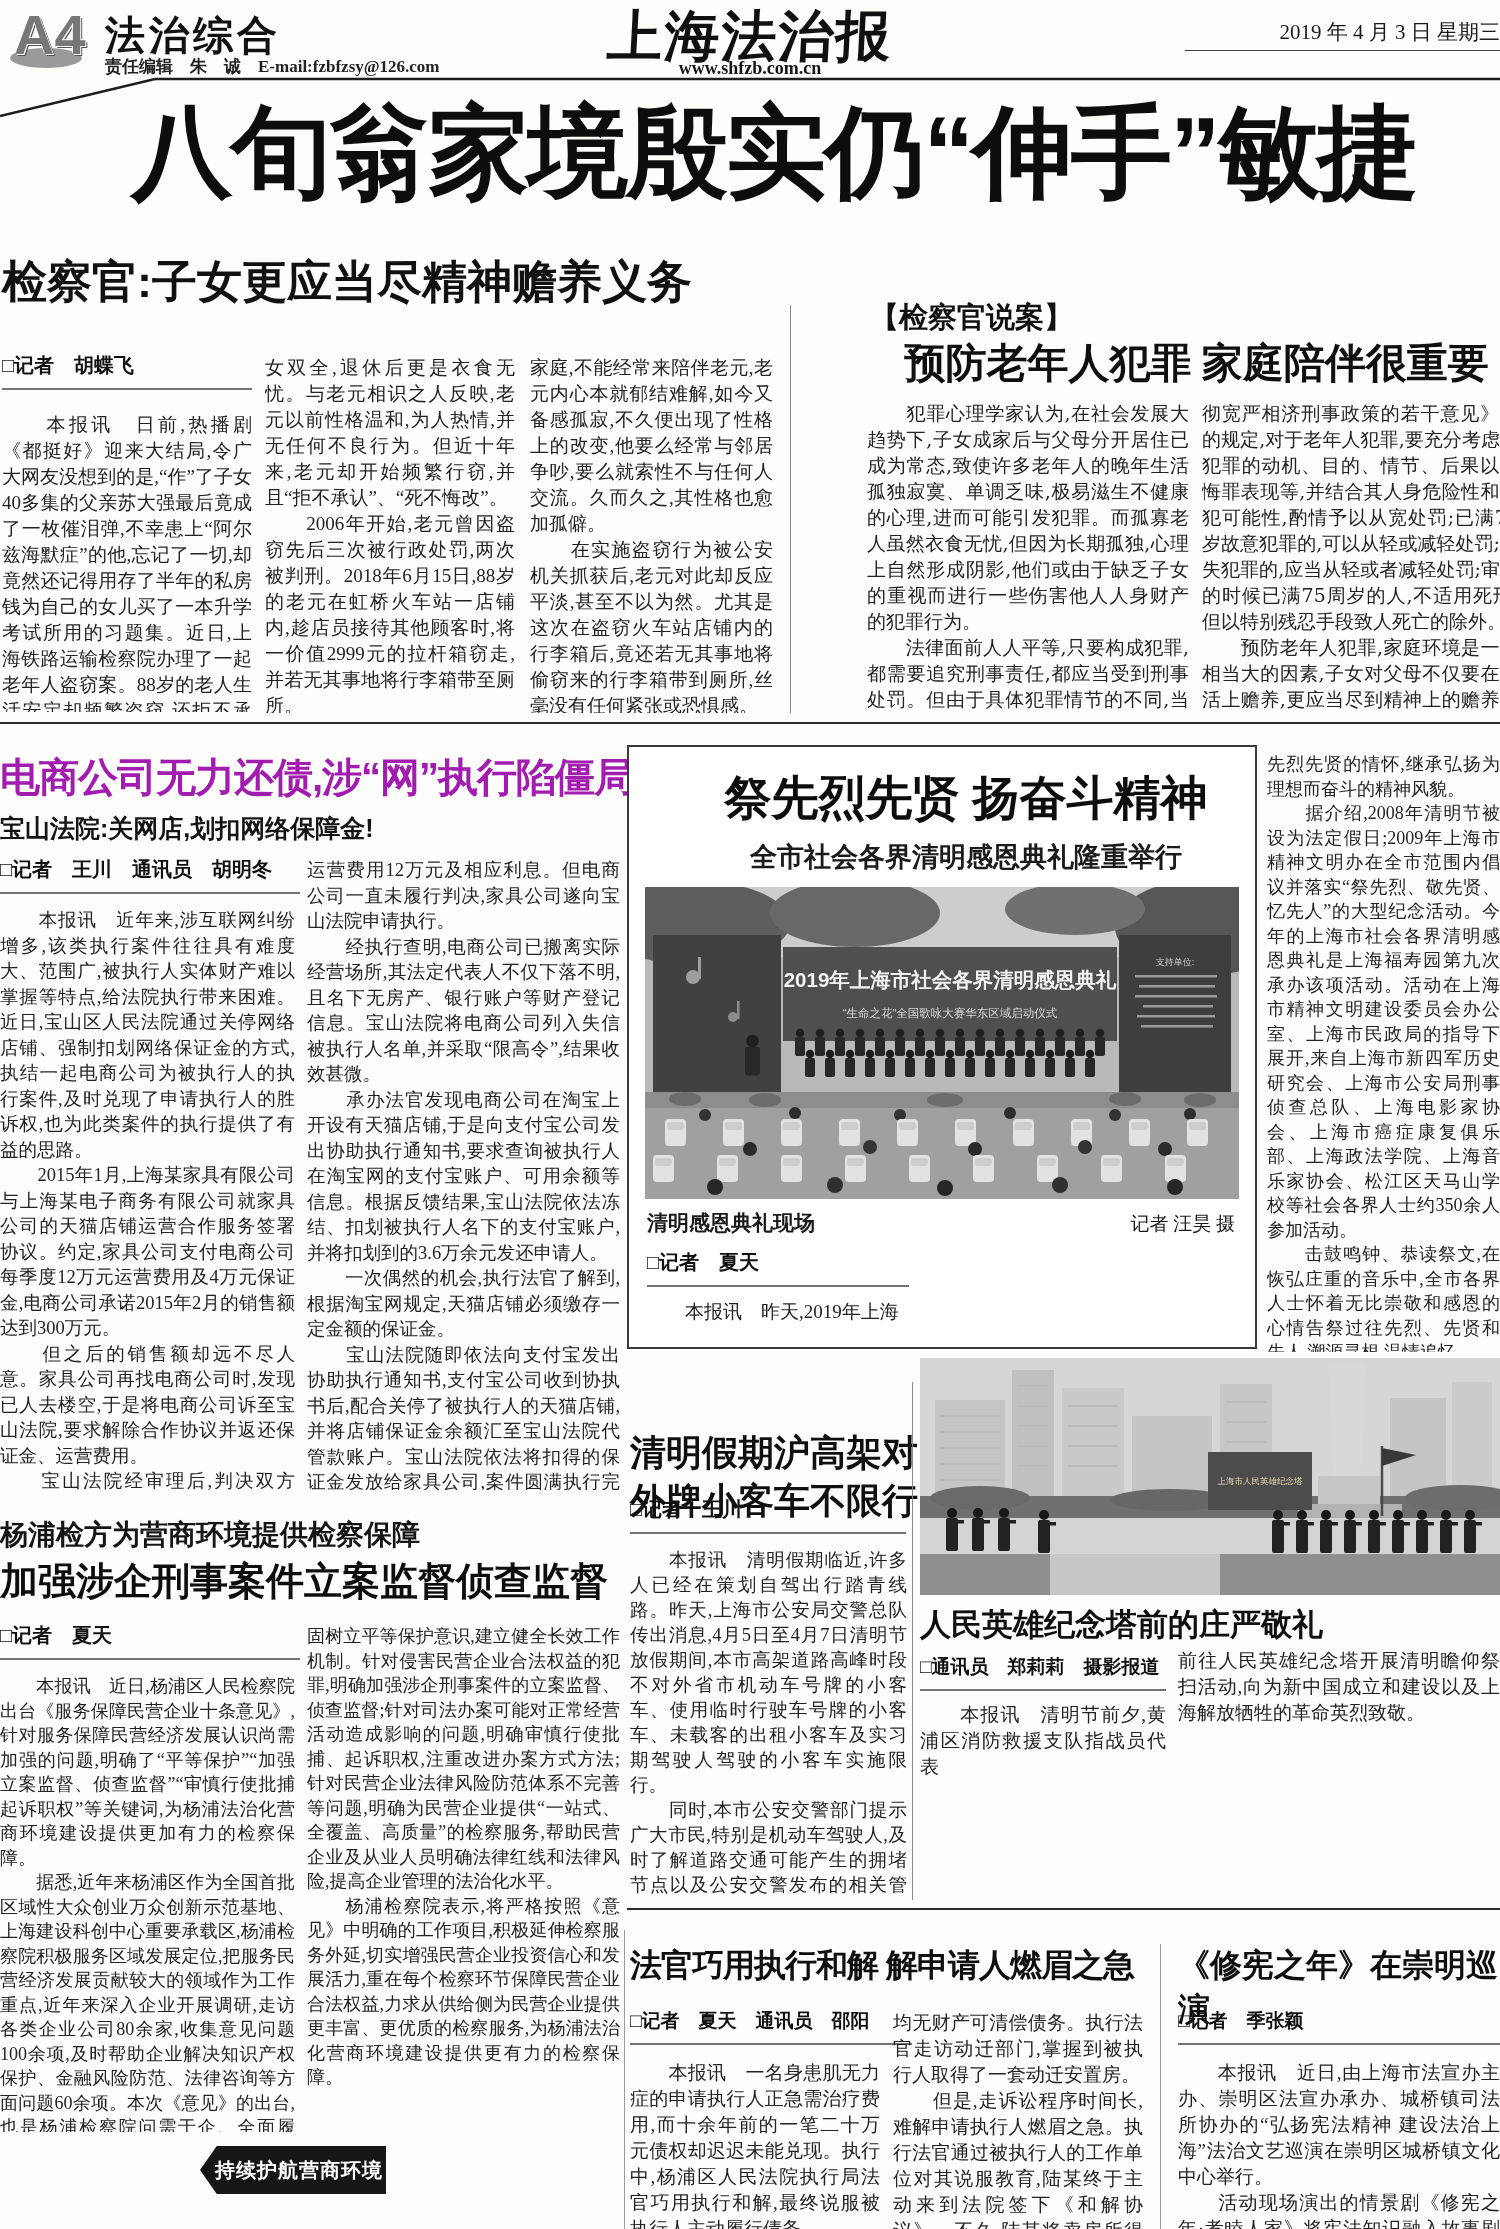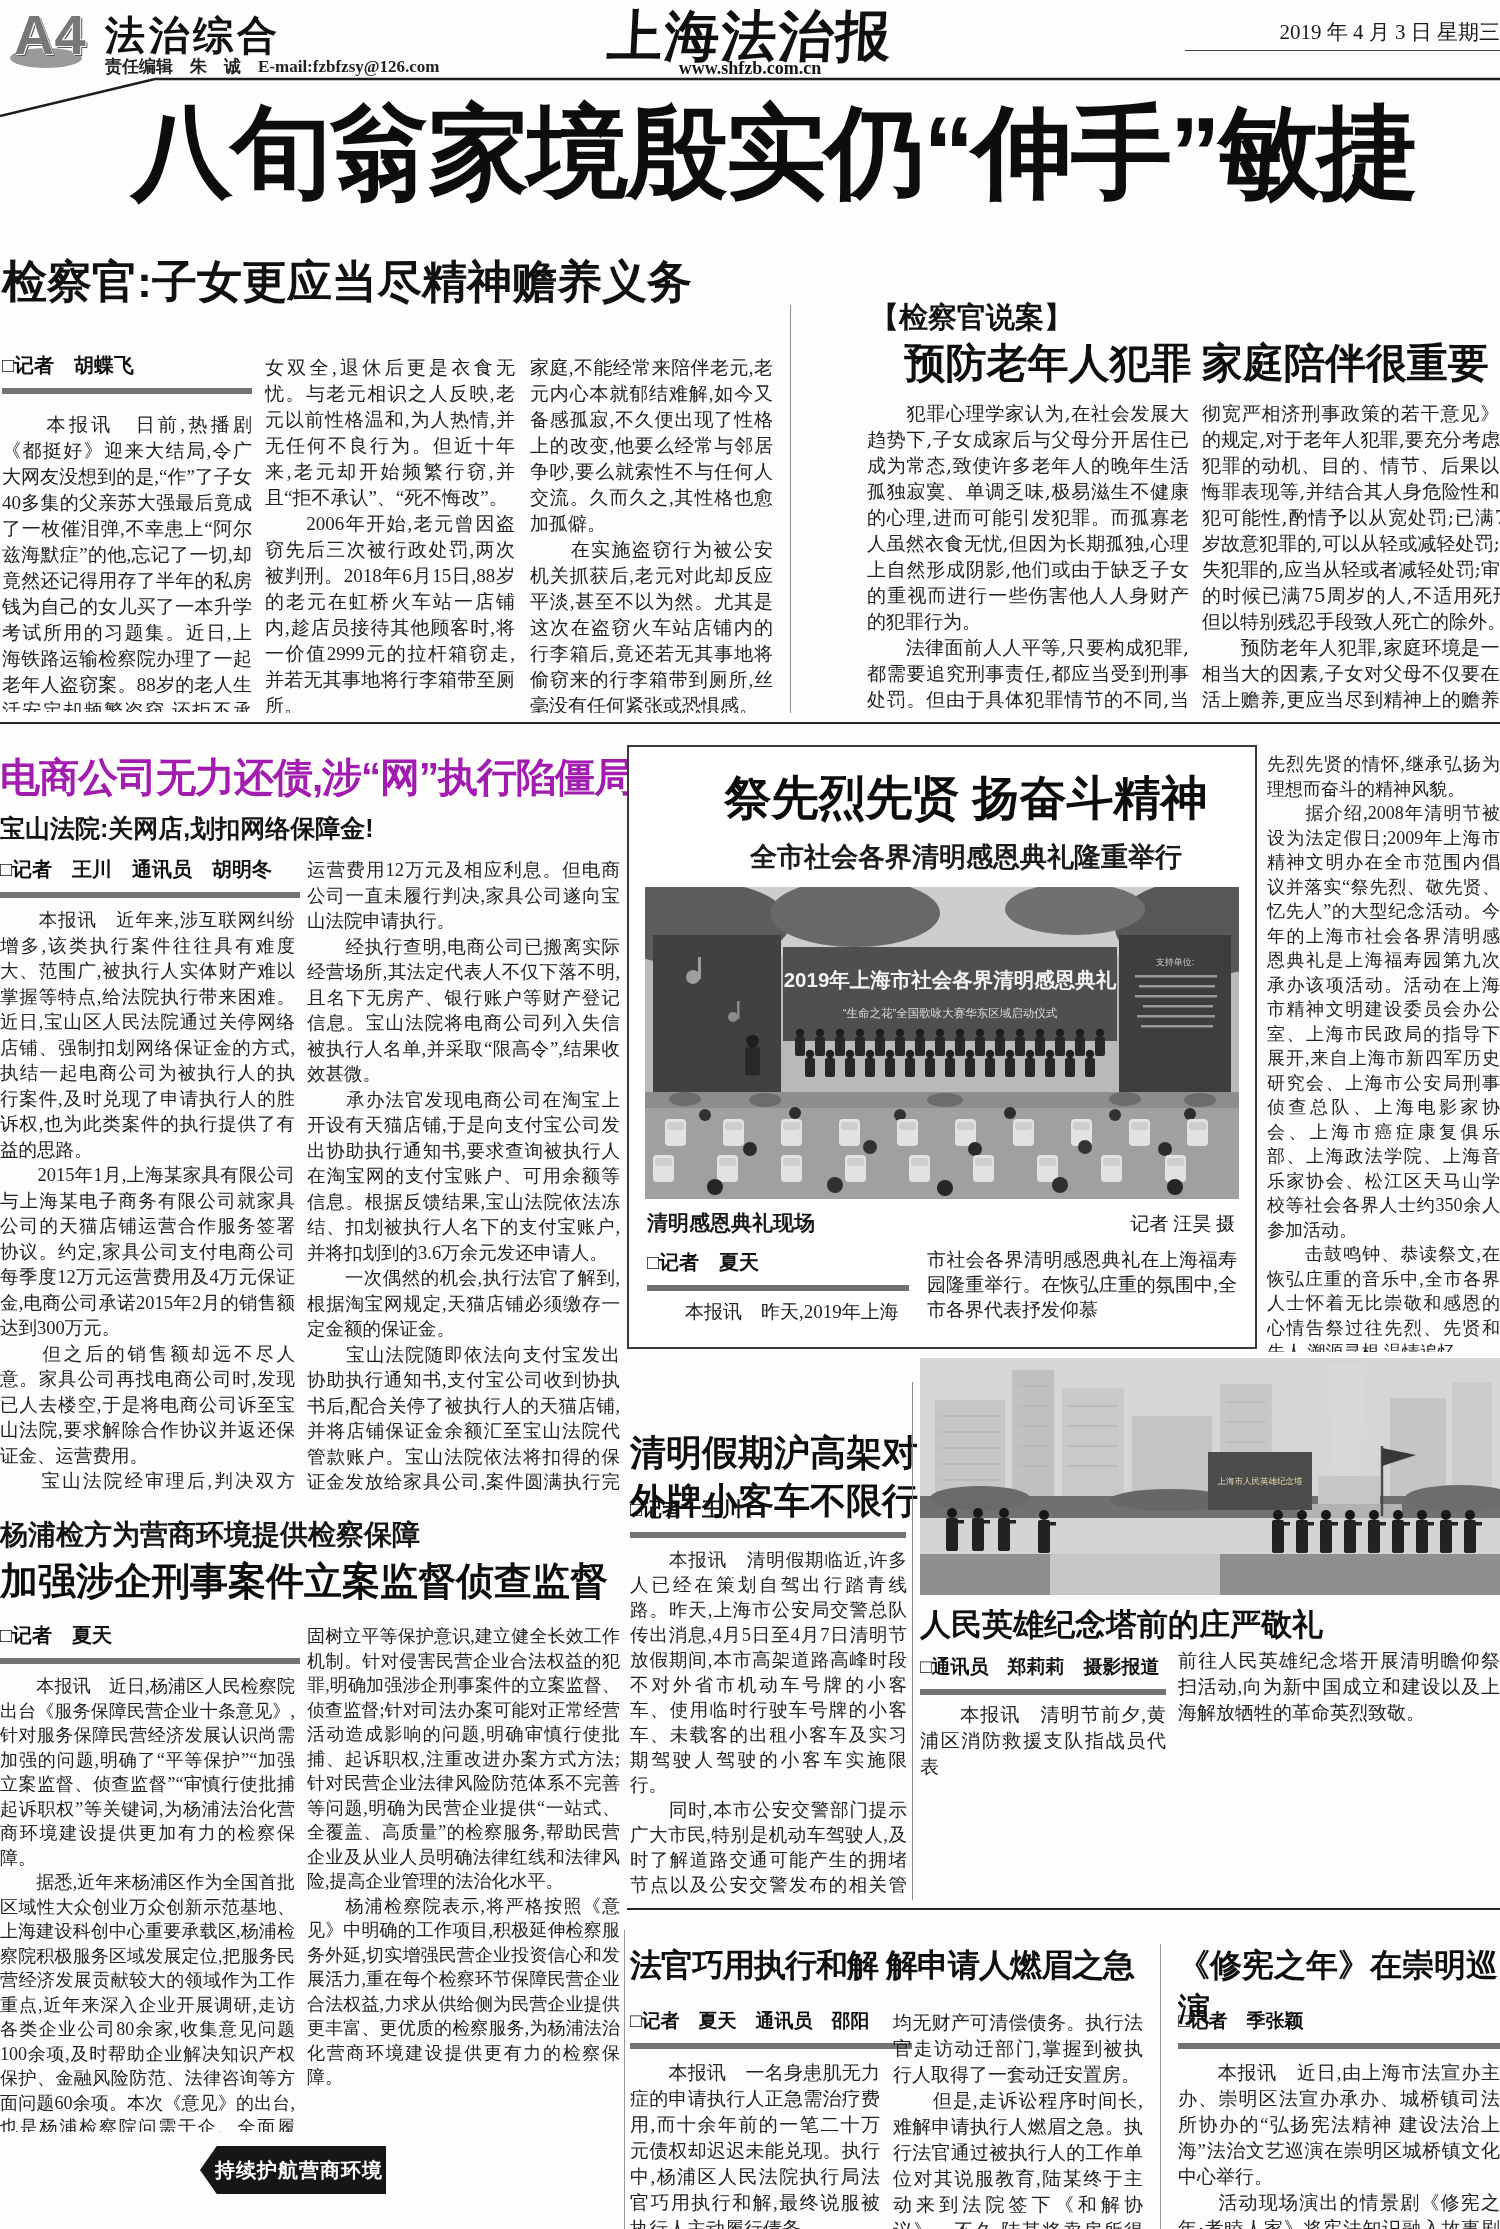--- a/index.html
+++ b/index.html
@@ -4,21 +4,21 @@
 <style>
   html,body{margin:0;padding:0;}
   body{width:1500px;height:2229px;position:relative;background:#fdfdfc;overflow:hidden;
        font-family:"Liberation Serif","DejaVu Serif",serif;color:#1c1c1c;}
   .abs{position:absolute;}
   .hei{font-family:"Liberation Sans","DejaVu Sans",sans-serif;font-weight:bold;}
   .song{font-family:"Liberation Serif","DejaVu Serif",serif;}
   .kai{font-family:"DejaVu Serif","Liberation Serif",serif;margin-left:19px;}
   .col{font-size:19px;line-height:26px;text-align:justify;white-space:pre-line;
        overflow:hidden;color:#222;}
-  .byline{font-size:20px;color:#111;border-bottom:6px solid #737373;padding-bottom:9px;
+  .byline{font-size:20px;color:#111;border-bottom:2px solid #737373;padding-bottom:9px;
           font-family:Liberation Sans, sans-serif;font-weight:bold;}
   .rule-h{background:#2a2a2a;height:2px;}
   .rule-v{background:#8a8a8a;width:1px;}
   .center{text-align:center;padding-left:24px;}
   svg text{font-family:"Liberation Sans",sans-serif;}
 </style>
 </head>
 <body>
 
 <div class="abs" style="left:8px;top:6px;width:88px;height:66px;">
@@ -199,21 +199,20 @@
         <circle cx="415" cy="298" r="8" fill="#303030"></circle>
         <circle cx="530" cy="300" r="8" fill="#262626"></circle>
     </g>
   </svg>
 
   <div class="abs hei" style="left:18px;top:462px;font-size:21px;font-weight:600;color:#1a1a1a;">清明感恩典礼现场</div>
   <div class="abs song" style="right:20px;top:464px;font-size:19px;color:#1a1a1a;">记者 汪昊 摄</div>
 
   <div class="abs byline" style="left:18px;top:502px;width:262px;">□记者　夏天</div>
   <div class="abs col song" style="left:18px;top:552px;width:262px;height:36px;">　　本报讯　昨天,2019年上海</div>
-  <div class="abs col song" style="left:298px;top:500px;width:310px;height:94px;font-size:19px;line-height:25px;">市社会各界清明感恩典礼在上海福寿园隆重举行。在恢弘庄重的氛围中,全市各界代表抒发仰慕</div>
 </div>
 
 <div class="abs col song" style="left:1267px;top:752px;width:233px;height:600px;font-size:18px;line-height:24.5px;">先烈先贤的情怀,继承弘扬为理想而奋斗的精神风貌。
 　　据介绍,2008年清明节被设为法定假日;2009年上海市精神文明办在全市范围内倡议并落实“祭先烈、敬先贤、忆先人”的大型纪念活动。今年的上海市社会各界清明感恩典礼是上海福寿园第九次承办该项活动。活动在上海市精神文明建设委员会办公室、上海市民政局的指导下展开,来自上海市新四军历史研究会、上海市公安局刑事侦查总队、上海电影家协会、上海市癌症康复俱乐部、上海政法学院、上海音乐家协会、松江区天马山学校等社会各界人士约350余人参加活动。
 　　击鼓鸣钟、恭读祭文,在恢弘庄重的音乐中,全市各界人士怀着无比崇敬和感恩的心情告祭过往先烈、先贤和先人,溯源寻根,温情追忆。</div>
 
 <div class="abs hei" style="left:630px;top:1382px;width:290px;font-size:36px;line-height:48px;white-space:pre-line;color:#0f0f0f;margin-top:47px;">清明假期沪高架对
 外牌小客车不限行</div>
 <div class="abs byline" style="left:630px;top:1496px;width:276px;">□记者　王川</div>
 <div class="abs col song" style="left:630px;top:1548px;width:277px;height:352px;font-size:18.5px;line-height:25px;">　　本报讯　清明假期临近,许多人已经在策划自驾出行踏青线路。昨天,上海市公安局交警总队传出消息,4月5日至4月7日清明节放假期间,本市高架道路高峰时段不对外省市机动车号牌的小客车、使用临时行驶车号牌的小客车、未载客的出租小客车及实习期驾驶人驾驶的小客车实施限行。

